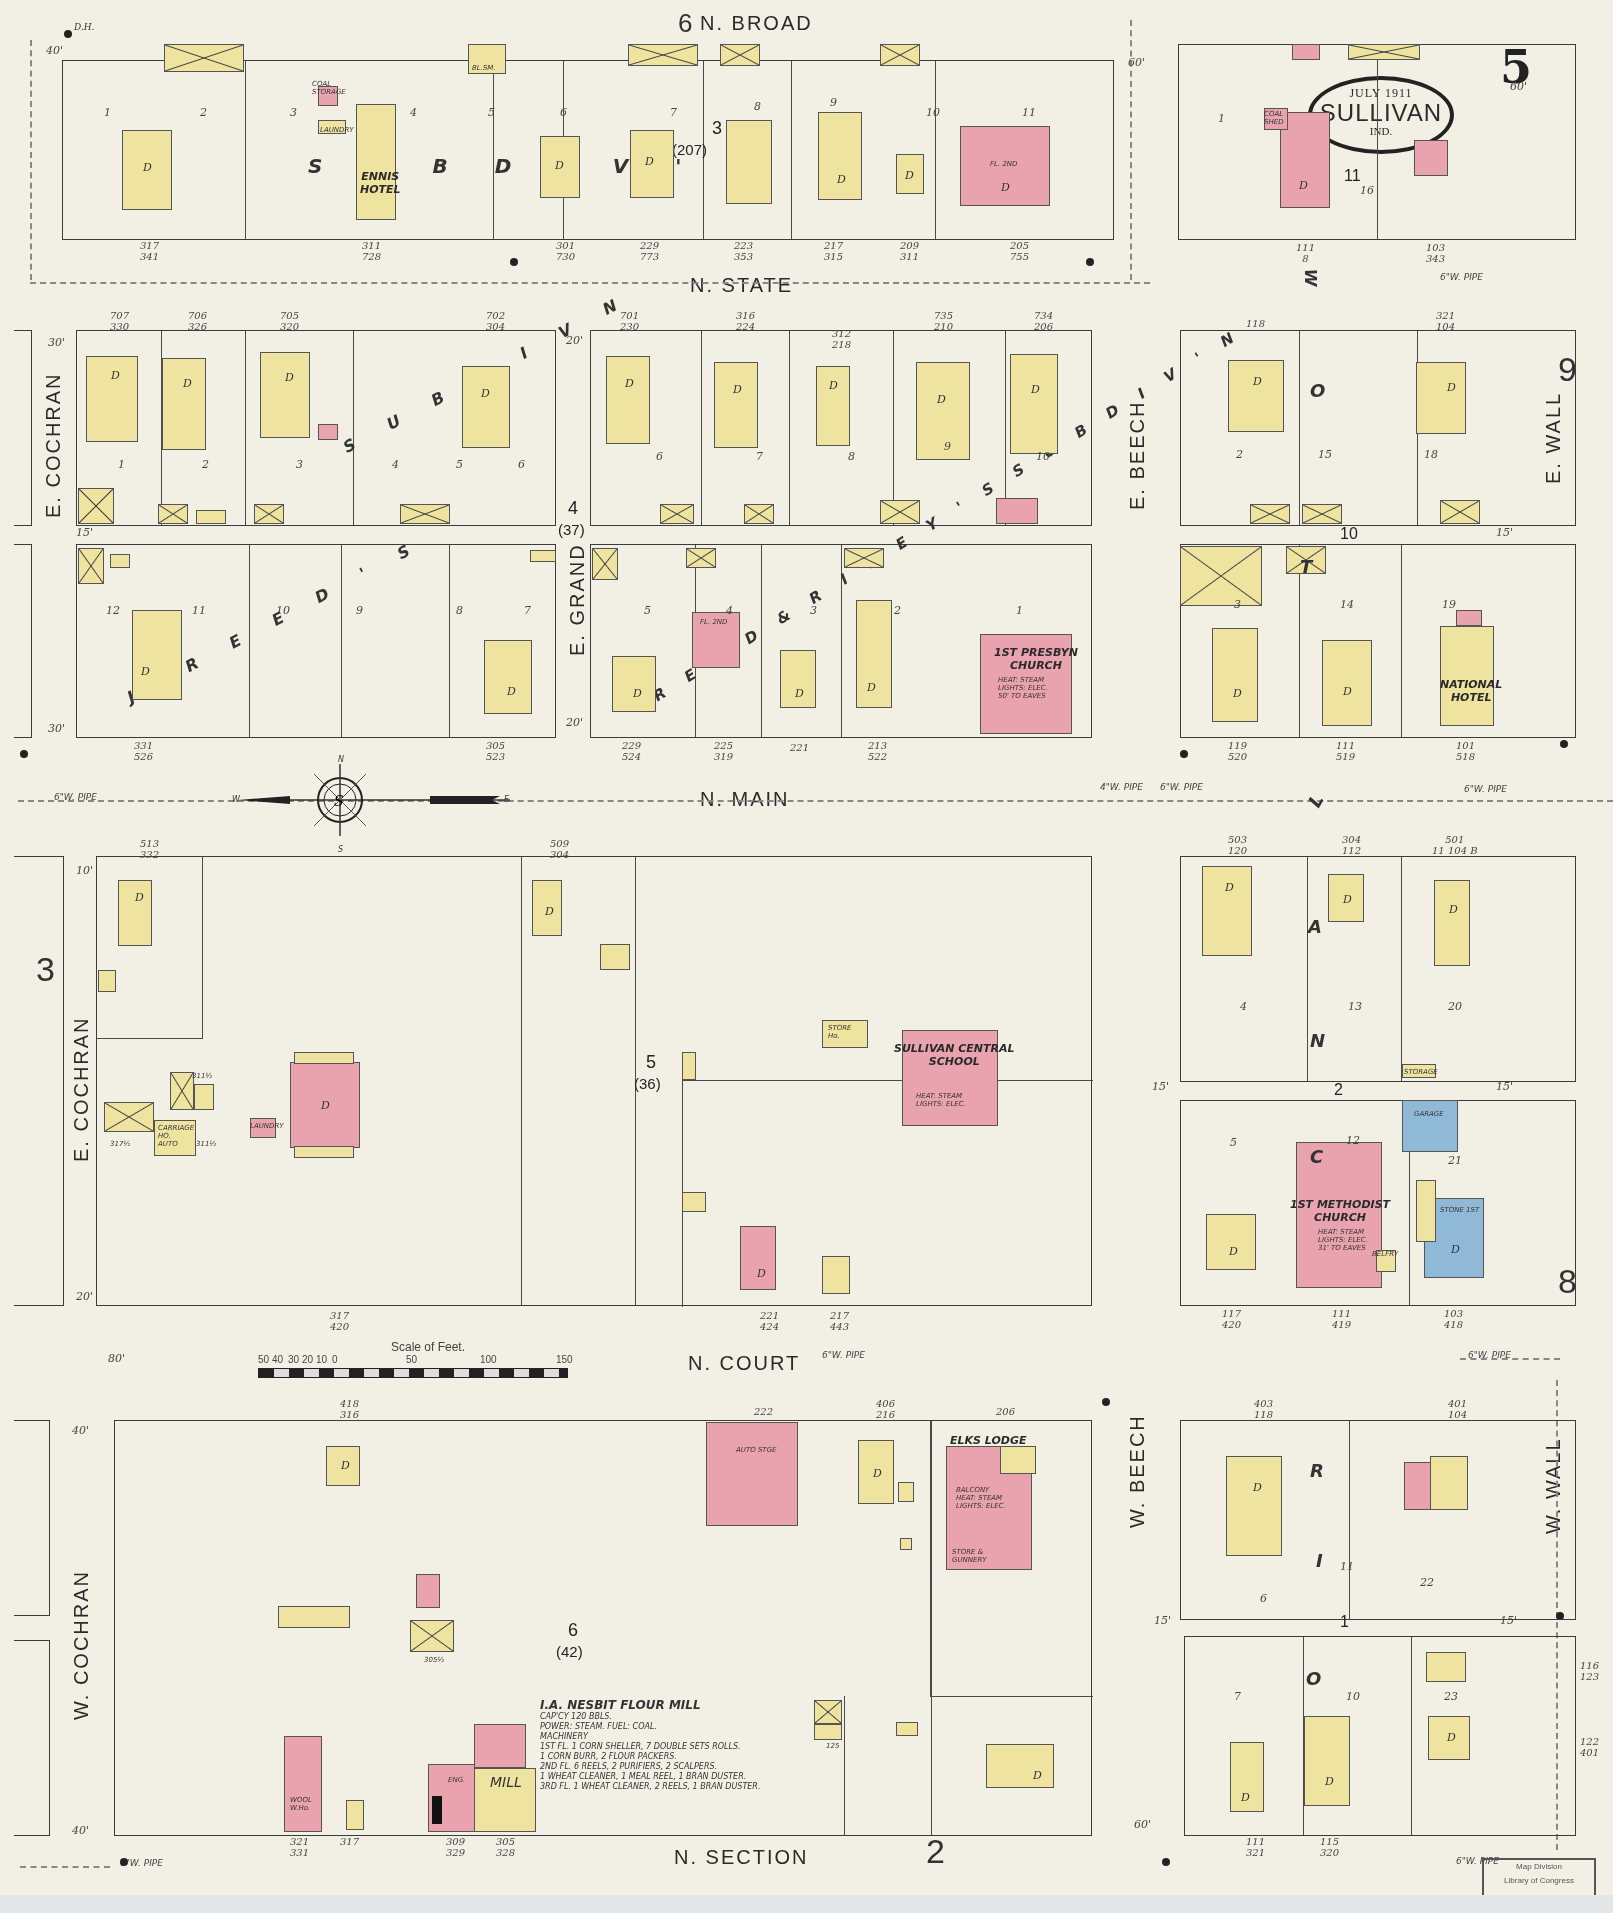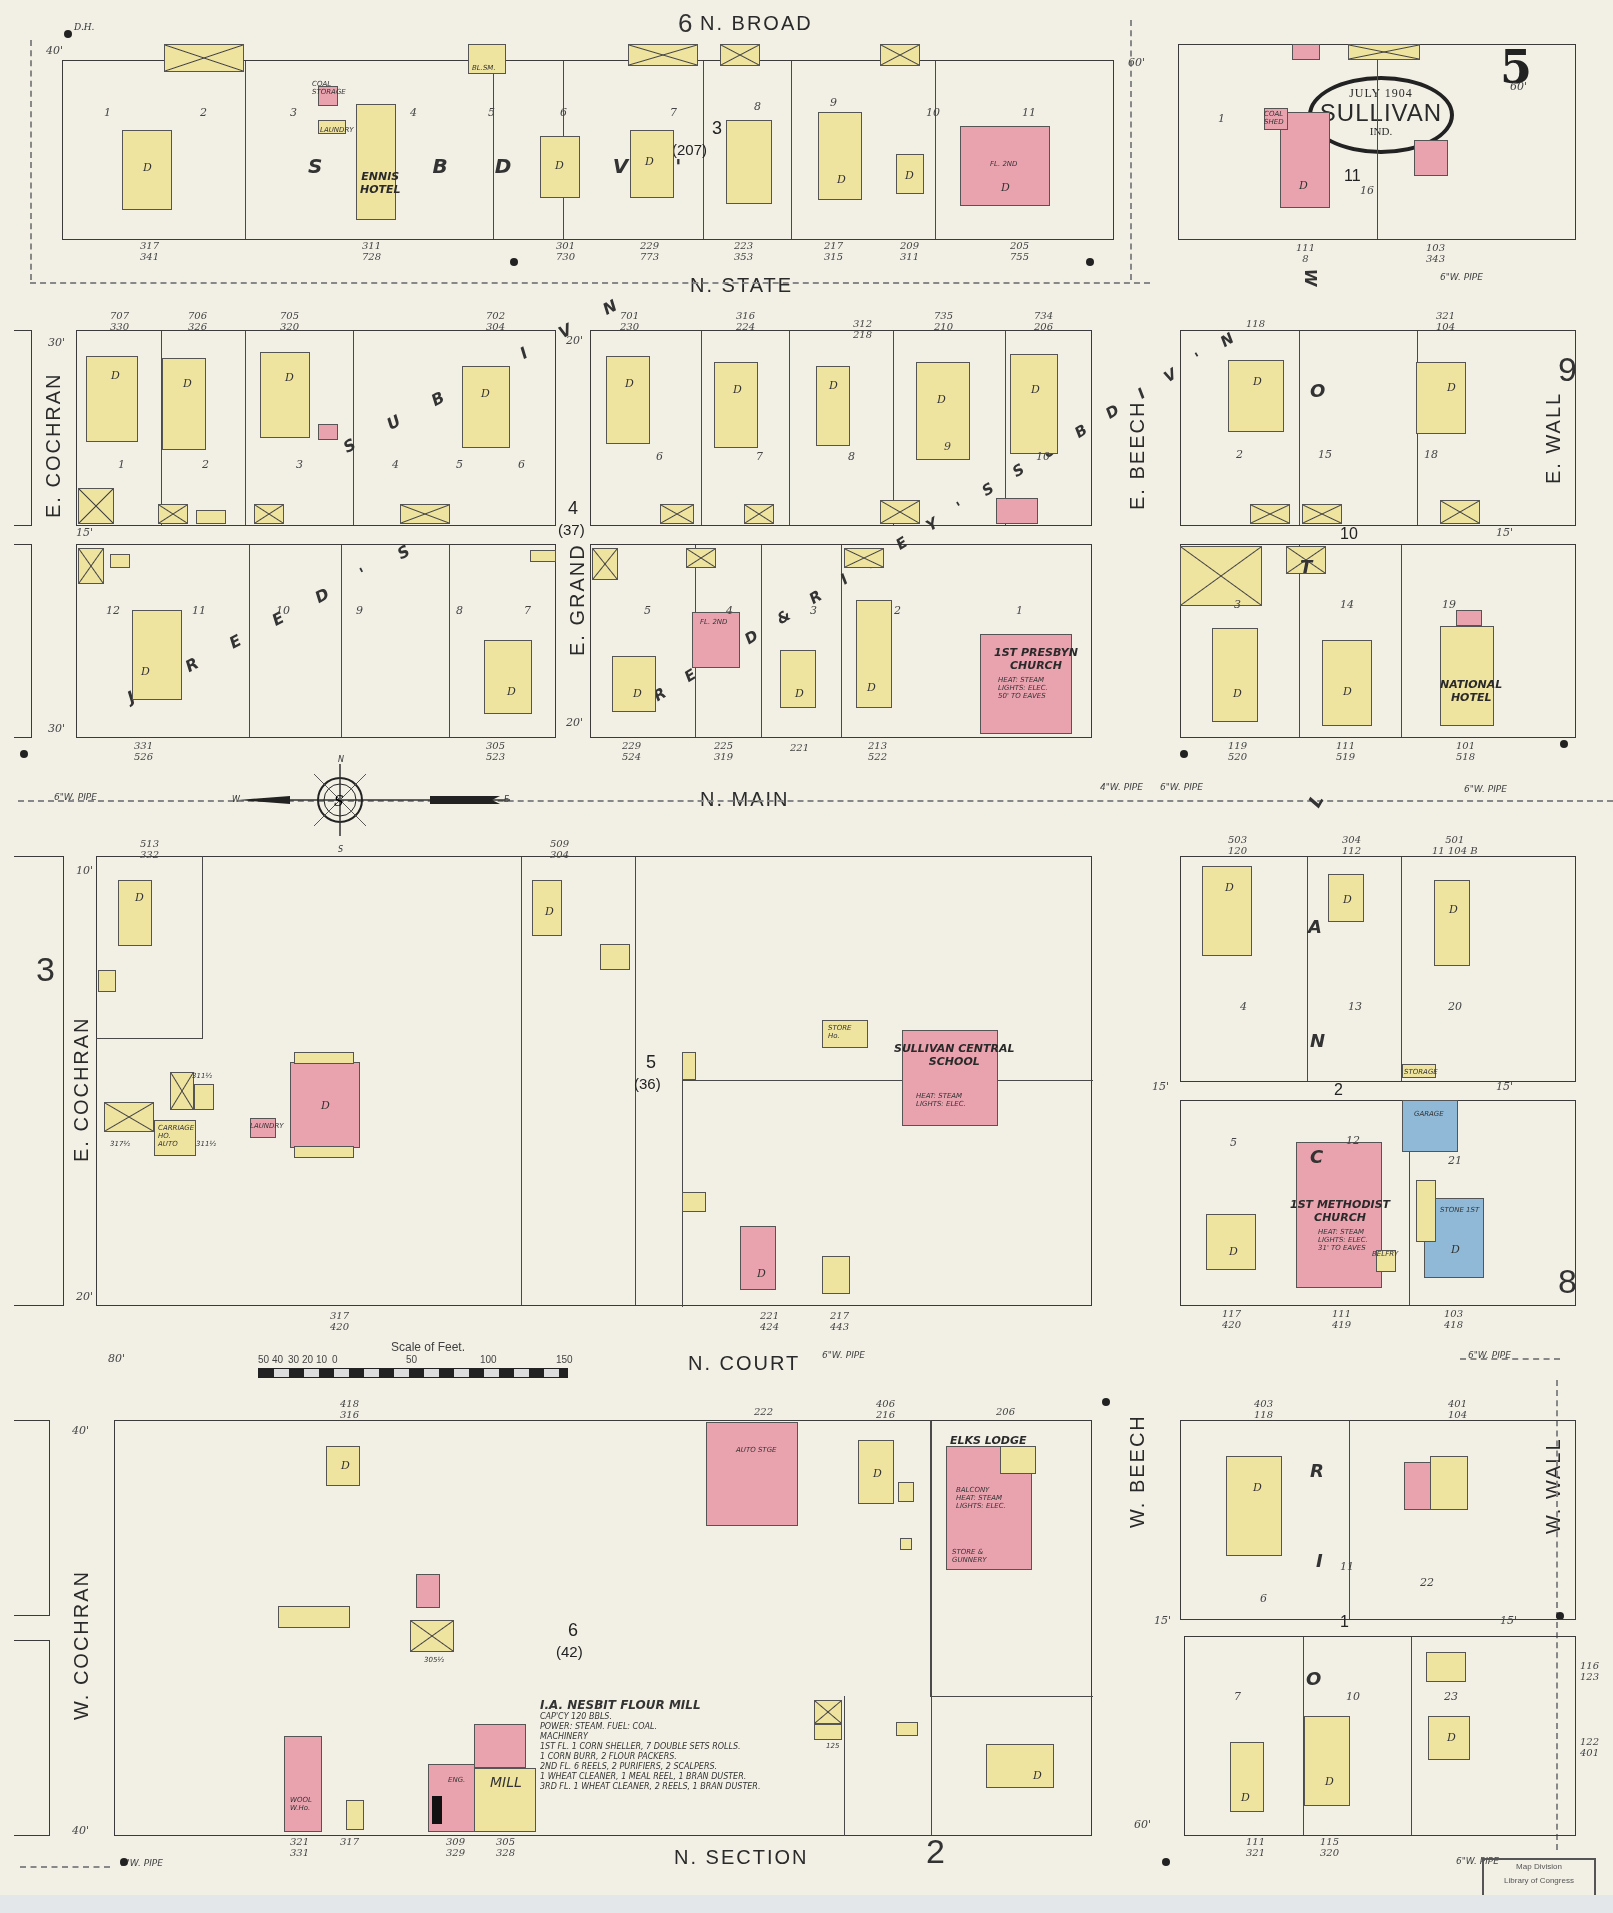--- a/index.html
+++ b/index.html
@@ -50,21 +50,21 @@
   .stamp { position: absolute; left: 1482px; top: 1858px; width: 110px; height: 36px; border: 2px solid #555; font-size: 8px; color: #555; text-align: center; line-height: 14px; }
   .mill-notes { position: absolute; left: 540px; top: 1700px; font-family: "DejaVu Sans", sans-serif; font-style: italic; font-size: 8px; color: #333; line-height: 10px; white-space: pre; }
   .mill-title { font-size: 12px; font-weight: bold; }
 </style>
 </head>
 <body>
 
 <div class="sheet">
 
   <div class="title-oval">
-    <div class="title-date">JULY 1904</div>
+    <div class="title-date">JULY 1911</div>
     <div class="title-city">SULLIVAN</div>
     <div class="title-state">IND.</div>
   </div>
   <div class="sheet-num" style="left:1500px; top:40px;">5</div>
 
   <div class="adj-sheet" style="left:678px; top:8px; font-size:26px;">6</div>
   <div class="adj-sheet" style="left:36px; top:950px;">3</div>
   <div class="adj-sheet" style="left:1558px; top:350px;">9</div>
   <div class="adj-sheet" style="left:1558px; top:1262px;">8</div>
   <div class="adj-sheet" style="left:926px; top:1832px;">2</div>
@@ -292,21 +292,21 @@
   <div class="bldg brick" style="left:996px; top:498px; width:42px; height:26px;"></div>
   <div class="lotnum" style="left:656px; top:450px;">6</div>
   <div class="lotnum" style="left:756px; top:450px;">7</div>
   <div class="lotnum" style="left:848px; top:450px;">8</div>
   <div class="lotnum" style="left:944px; top:440px;">9</div>
   <div class="lotnum" style="left:1036px; top:450px;">10</div>
   <div class="addr" style="left:620px; top:310px;">701
 230</div>
   <div class="addr" style="left:736px; top:310px;">316
 224</div>
-  <div class="addr" style="left:832px; top:318px;margin-left:21px;">312
+  <div class="addr" style="left:832px; top:328px;">312
 218</div>
   <div class="addr" style="left:934px; top:310px;">735
 210</div>
   <div class="addr" style="left:1034px; top:310px;">734
 206</div>
 
   <div class="bldg frame-x" style="left:78px; top:548px; width:26px; height:36px;"></div>
   <div class="bldg dwelling" style="left:110px; top:554px; width:20px; height:14px;"></div>
   <div class="bldg dwelling" style="left:132px; top:610px; width:50px; height:90px;">
       <span class="dletter" style="left:8px; top:54px;">D</span>

